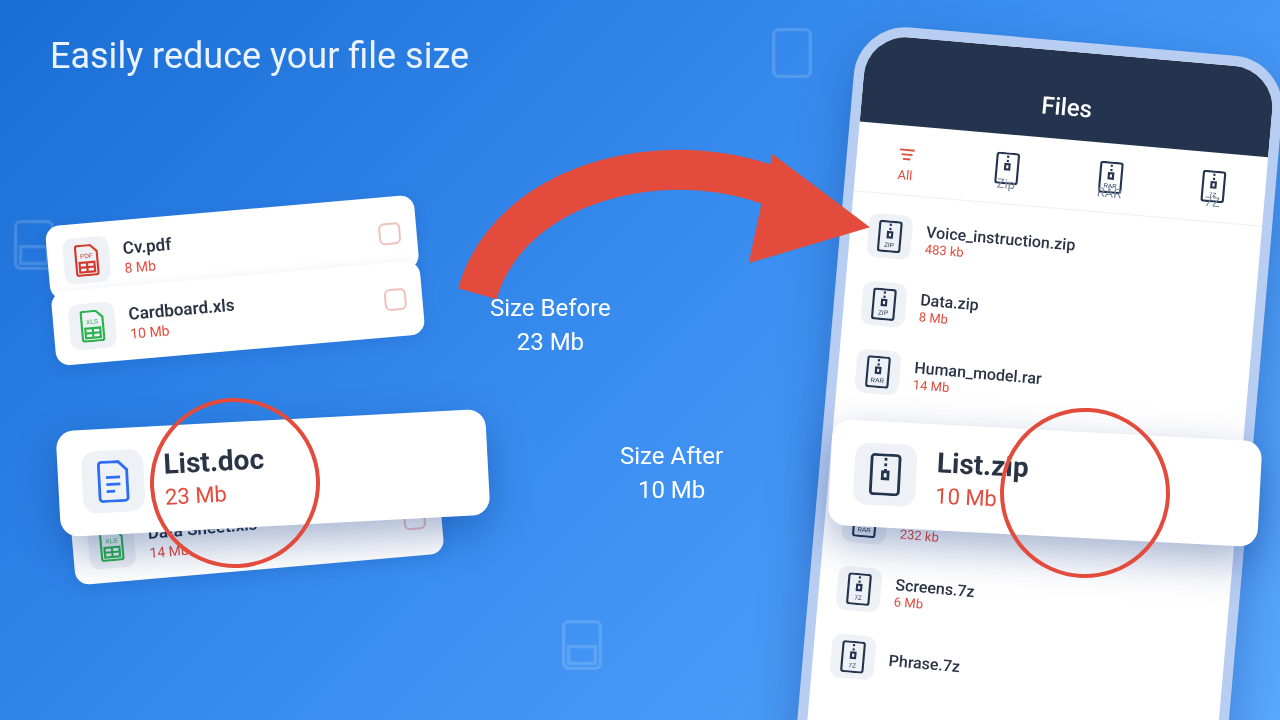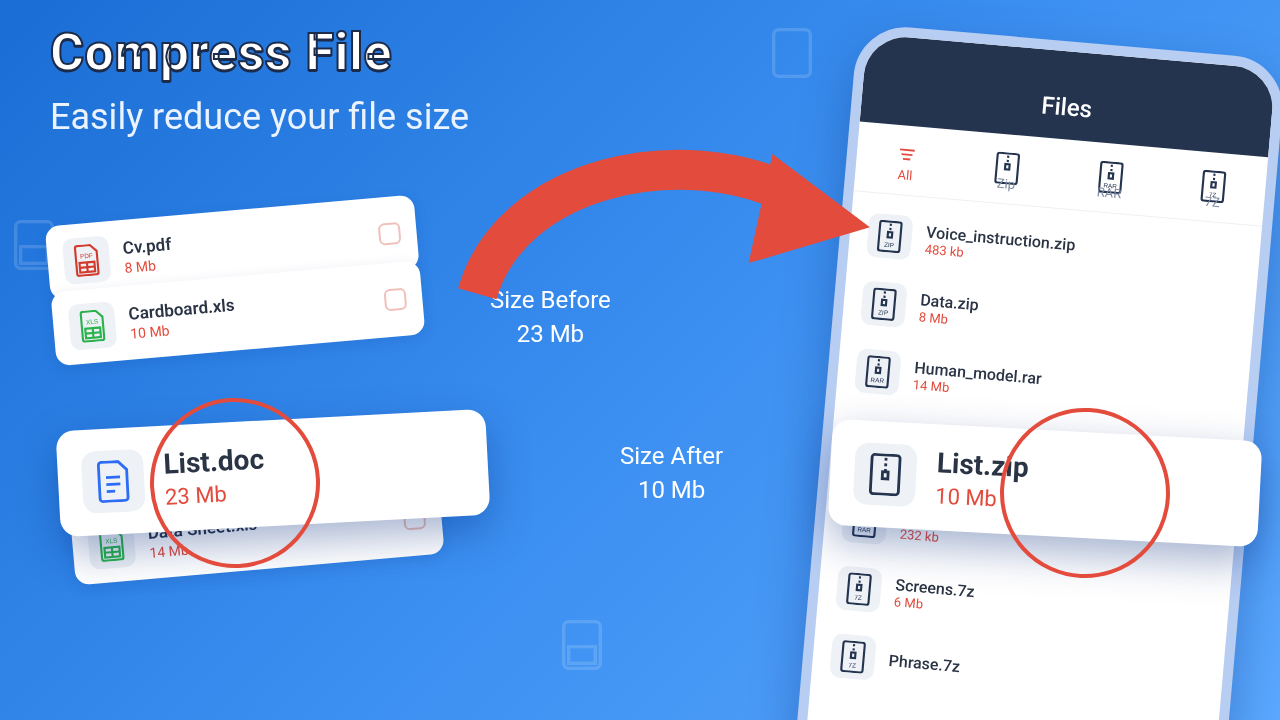--- a/index.html
+++ b/index.html
@@ -61,21 +61,21 @@
   .pop-left .chk.checked{ width:28px;height:28px;border-radius:8px;}
   .circle-left{
     position:absolute; left:150px; top:398px; width:170px; height:170px;
     border:4px solid #e34b3d; border-radius:50%; transform:rotate(-3deg);
     z-index:31; pointer-events:none;
   }
 
   
   .label { position:absolute; color:#fff; font-size:24px; text-align:center; line-height:1.4;}
   .label .v{ display:block; }
-  .size-before{ left:490px; top:284px; }
+  .size-before{ left:490px; top:292px; }
   .size-after{ left:620px; top:440px; }
 
   
   .arrow { position:absolute; left:450px; top:110px; z-index:5; transform:rotate(2deg);}
 
   
   .phone {
     position:absolute; right:30px; top:40px;
     width:430px; height:860px;
     border:10px solid #b7cdf2; border-radius:52px;
@@ -144,21 +144,20 @@
       <rect x="4" y="16" width="16" height="10" fill="none" stroke="#fff" stroke-width="2"></rect>
     </svg>
 </div>
 <div class="bg-deco" style="left:770px;top:28px">
   <svg width="44" height="50" viewBox="0 0 24 30">
       <rect x="1" y="1" width="22" height="28" rx="3" fill="none" stroke="#fff" stroke-width="2"></rect>
     </svg>
 </div>
 
 <div class="headline">
-  <h1>Compress File</h1>
   <p>
     <span>Easily reduce your file size</span><br>
   </p>
 </div>
 
 <div class="arrow">
   <svg width="420" height="220" viewBox="0 0 420 220">
     <path d="M30 190 C 60 70, 230 30, 340 80" fill="none" stroke="#e34b3d" stroke-width="40"></path>
     <polygon points="320,40 420,110 300,150" fill="#e34b3d"></polygon>
   </svg>

